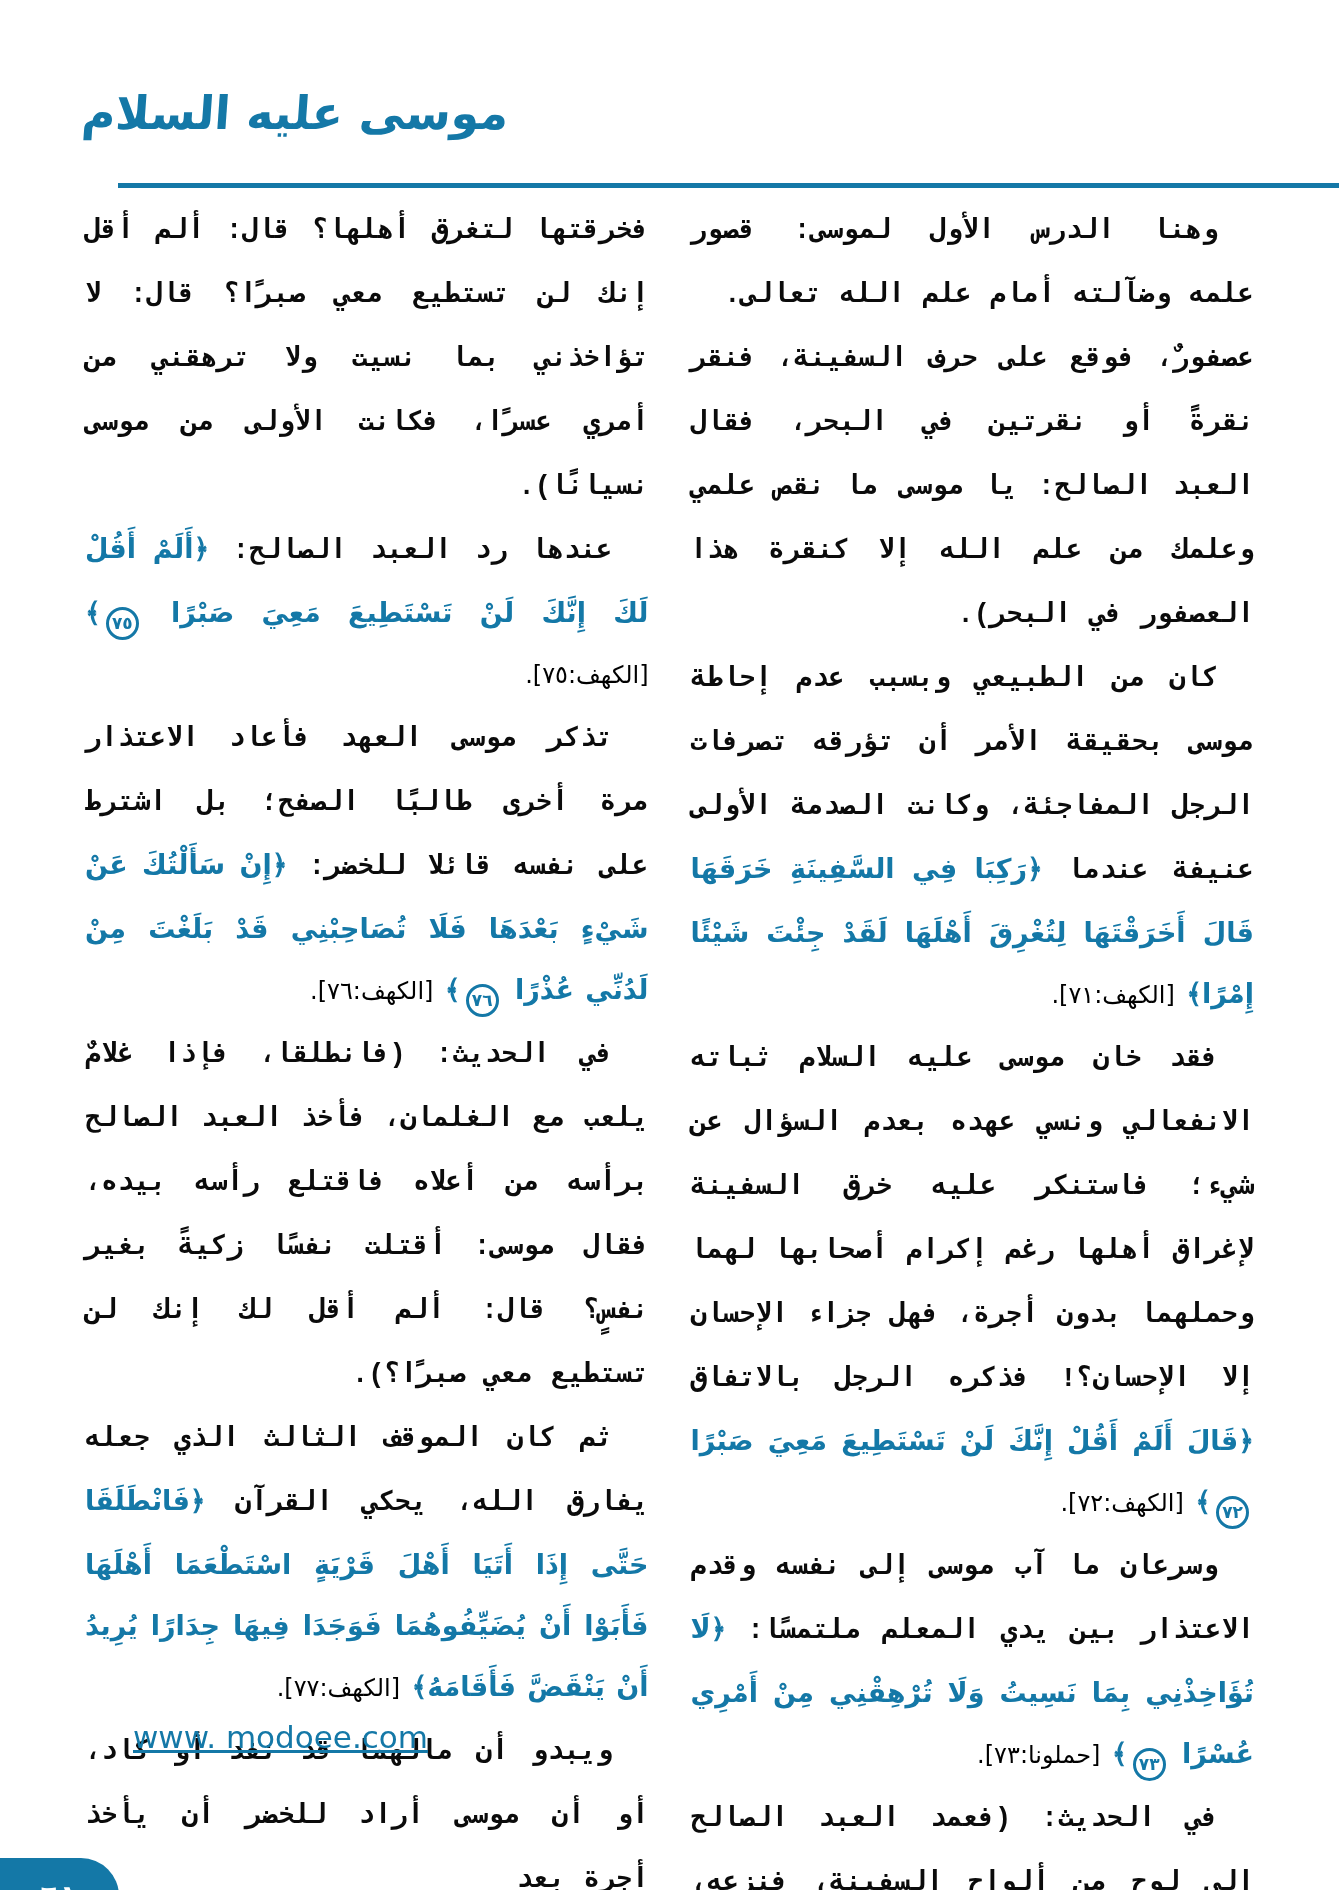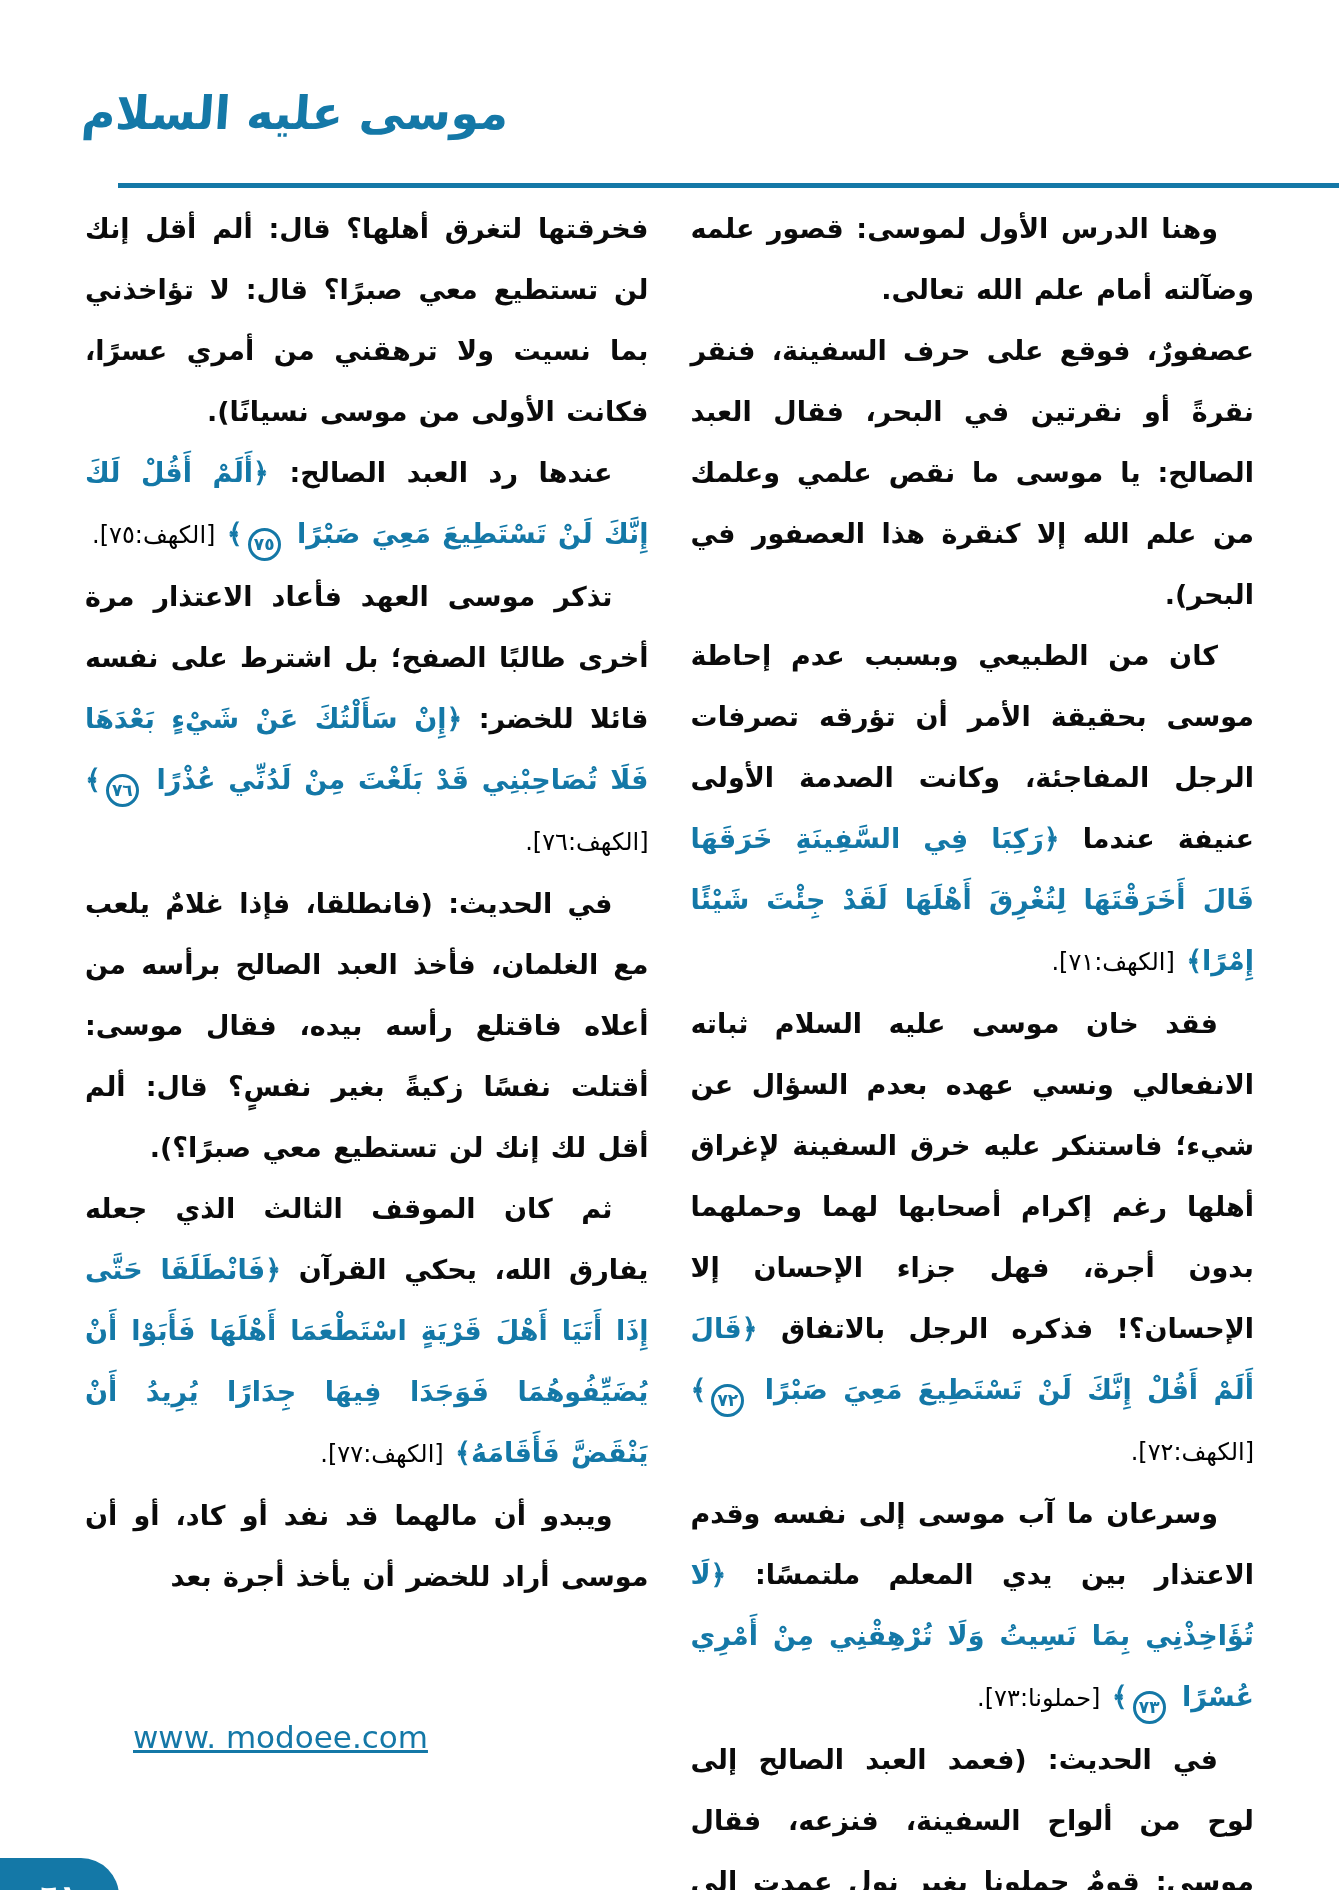--- a/index.html
+++ b/index.html
@@ -47,21 +47,21 @@
     font-size: 27px;
     font-weight: bold;
     color: var(--ink);
     line-height: 61px;
     text-align: justify;
     text-indent: 36px;
     word-spacing: 2px;
   }
   .para.no-indent { text-indent: 0; }
 
-  .body  { color: var(--ink); }
+  .body  { color: var(--ink); font-family: Liberation Mono, monospace; }
   .quran { color: var(--accent); }
   .ref   {
     color: #000;
     font-weight: normal;
     font-size: 24px;
   }
   .aya {
     display: inline-flex;
     align-items: center;
     justify-content: center;

